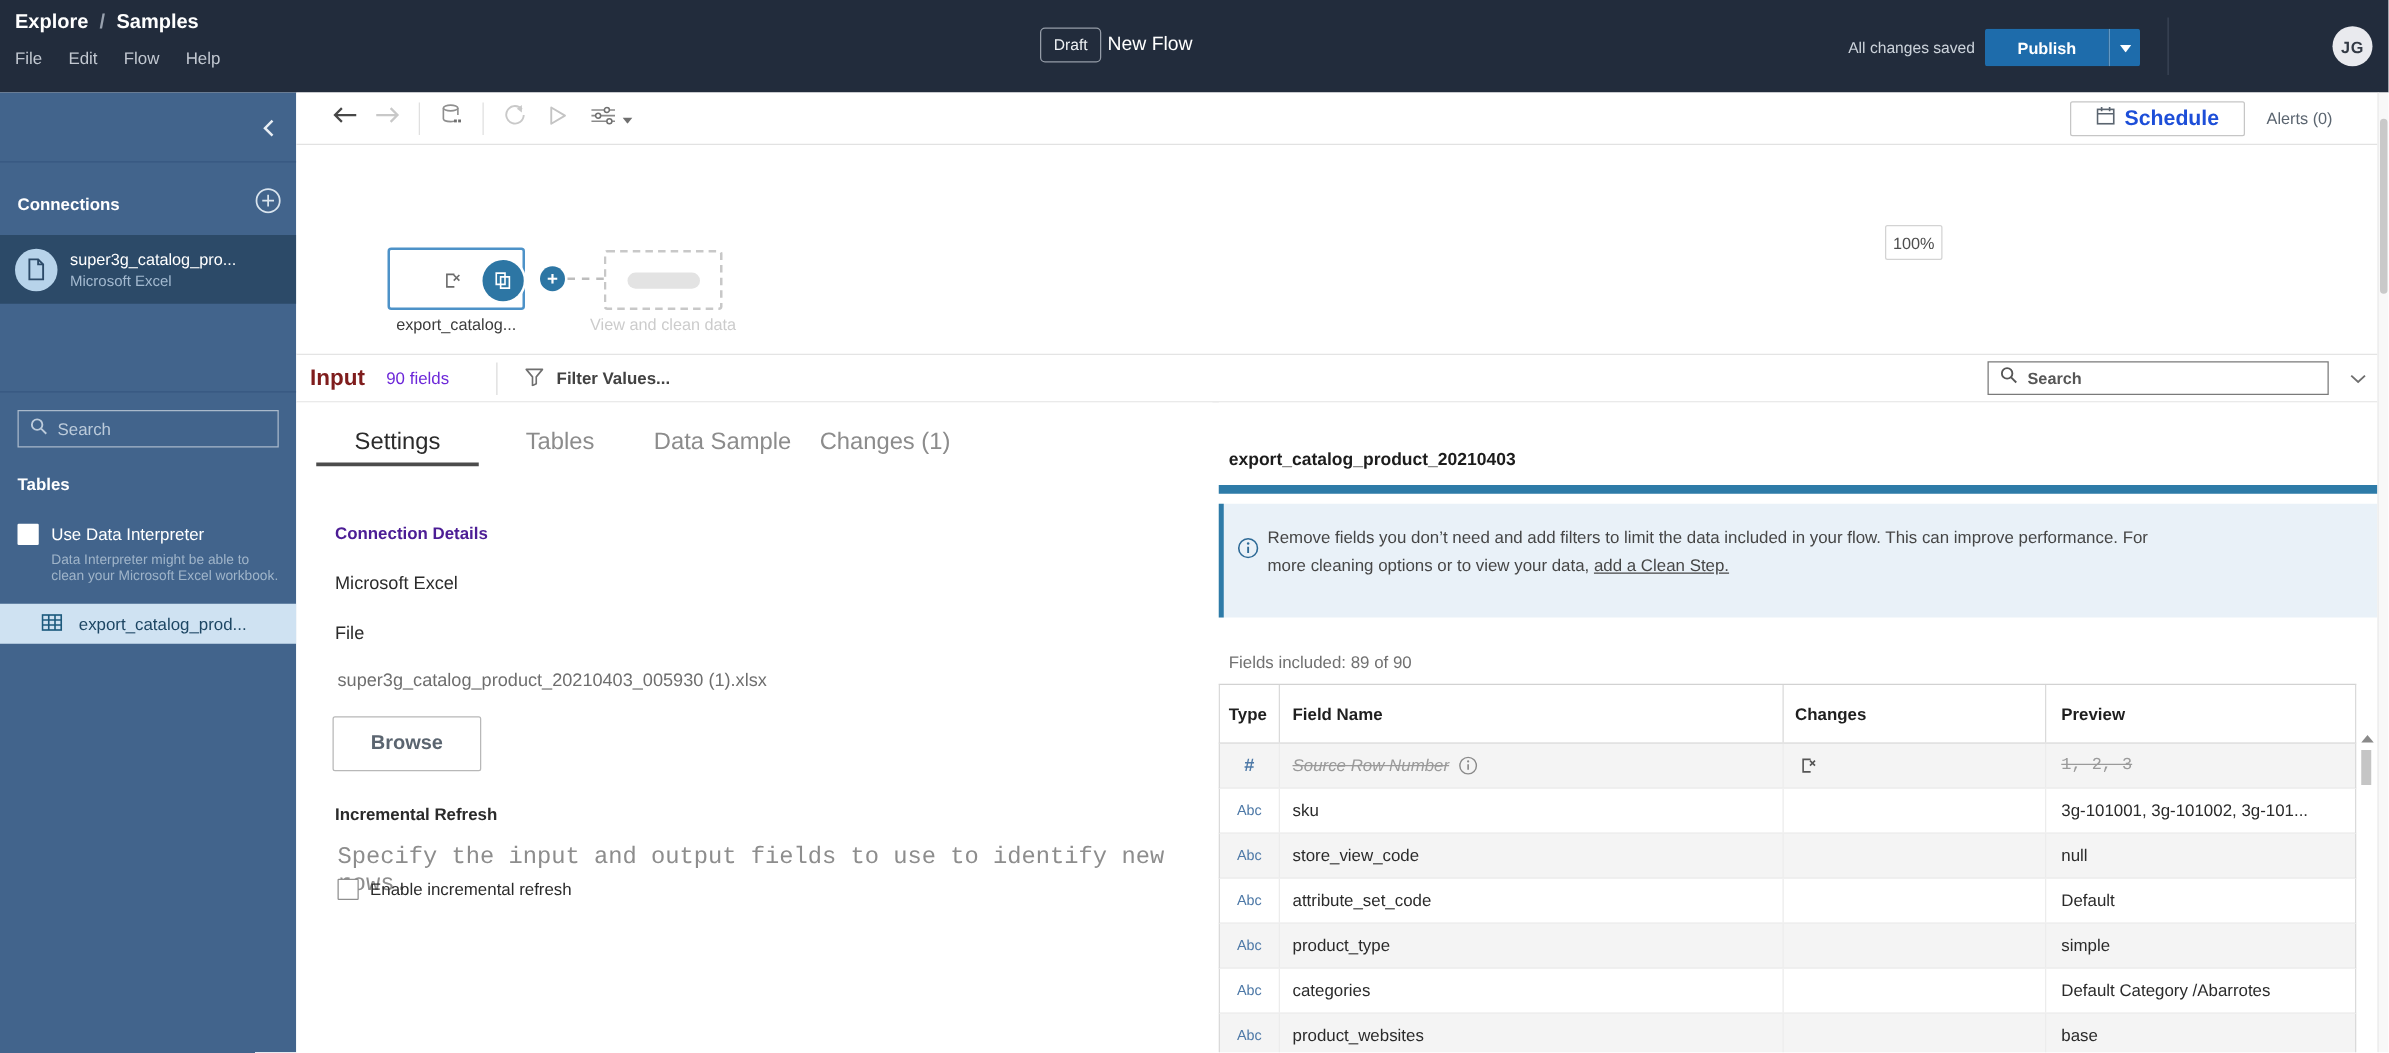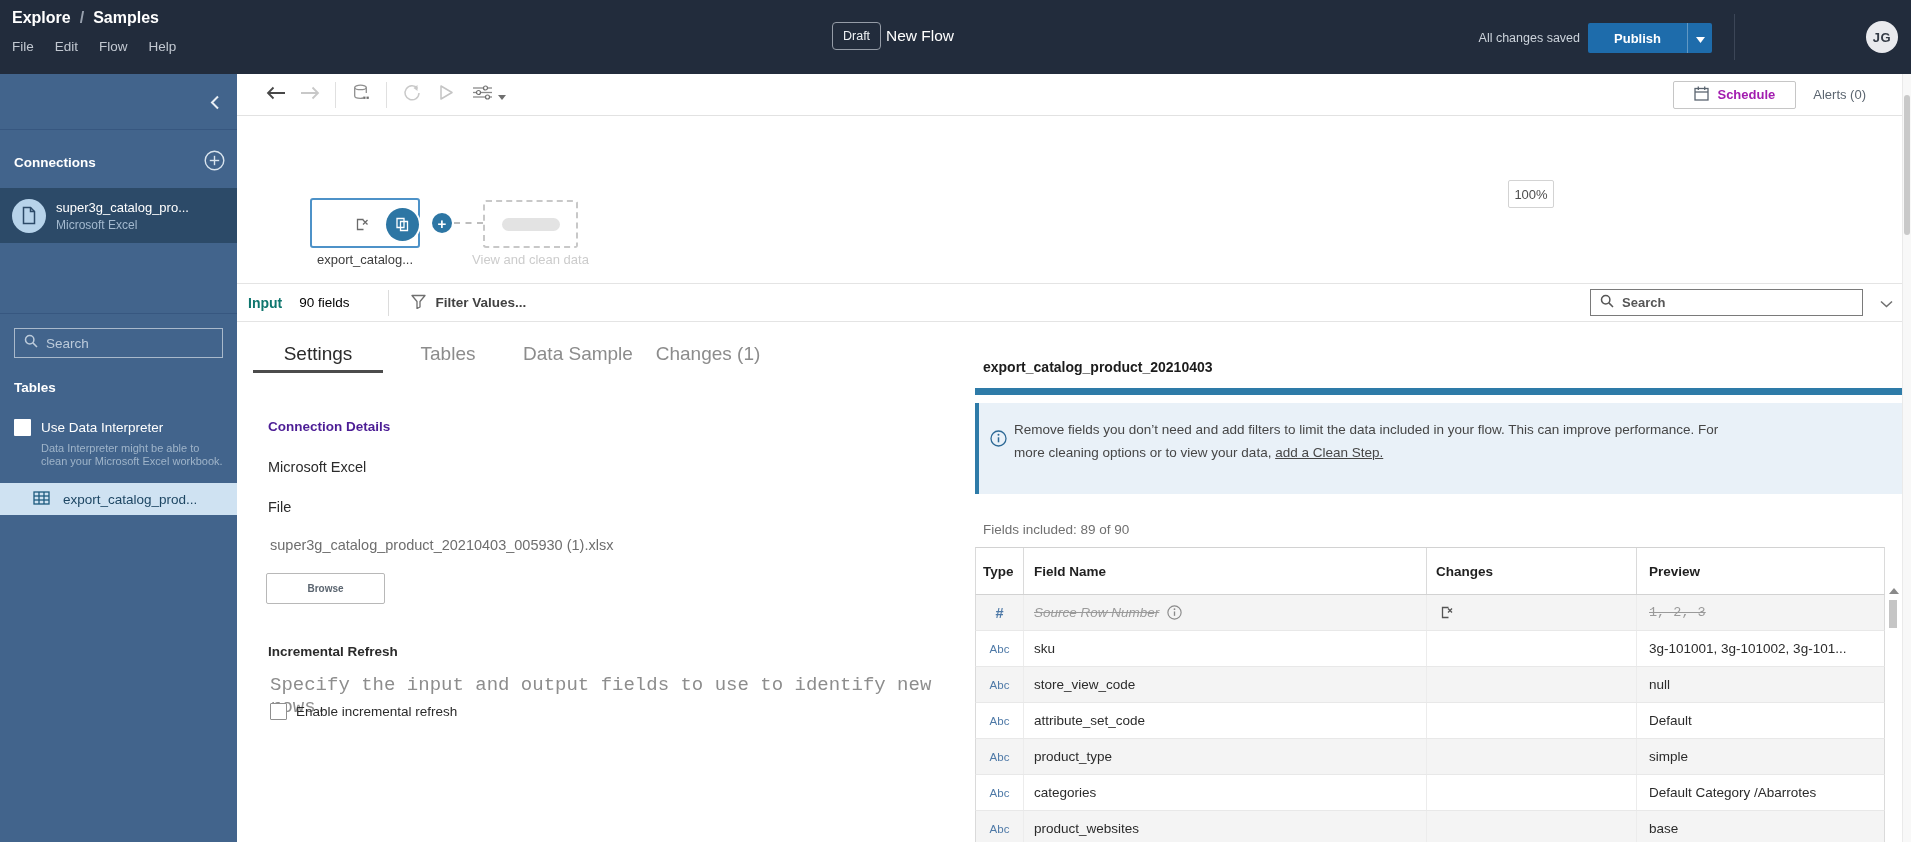--- a/index.html
+++ b/index.html
@@ -51,21 +51,21 @@
   .sb-table-item span { color:#1d4663; font-size:13.5px; }
 
   
   .toolbar { position:absolute; left:237px; top:74px; width:1665px; height:42px; background:#fff;
     border-bottom:1px solid #e2e2e2; display:flex; align-items:center; padding-left:22px; }
   .tb-btn { width:34px; height:42px; display:flex; align-items:center; justify-content:center; cursor:pointer; }
   .tb-div { width:1px; height:26px; background:#e0e0e0; margin:0 8px; }
   .tb-right { margin-left:auto; display:flex; align-items:center; }
   .schedule-btn { height:28px; border:1px solid #c6c6c6; border-radius:2px; background:#fff; padding:0 20px;
     display:flex; align-items:center; gap:8px; cursor:pointer; margin-right:17px; }
-  .schedule-btn span { font-size:13px; font-weight:bold; color:#a21caf; }
+  .schedule-btn span { font-size:17px; font-weight:bold; color:#1d4ed8; }
   .alerts { font-size:13px; color:#5b6570; margin-right:36px; cursor:pointer; }
 
   
   .canvas { position:absolute; left:237px; top:116px; width:1665px; height:167px; background:#fff; }
   .flow-node { position:absolute; left:73px; top:82px; width:110px; height:50px; background:#fff;
     border:2px solid #4d92c8; border-radius:3px; cursor:pointer; }
   .node-filex { position:absolute; left:42px; top:17px; }
   .node-circle { position:absolute; left:74px; top:8px; width:33px; height:33px; border-radius:50%;
     background:#2d76a4; box-shadow:0 0 0 2px #fff; display:flex; align-items:center; justify-content:center; }
   .plus-btn { position:absolute; left:195px; top:97px; width:20px; height:20px; border-radius:50%;
@@ -77,43 +77,43 @@
   .ph-pill { width:58px; height:13px; background:#e3e3e3; border-radius:7px; }
   .node-label { position:absolute; left:58px; top:136px; width:140px; text-align:center; font-size:13px; color:#3c3c3c; }
   .ph-label { position:absolute; left:231px; top:136px; width:125px; text-align:center; font-size:13px; color:#cccccc; }
   .zoom-badge { position:absolute; left:1271px; top:64px; width:46px; height:28px; background:#fff;
     border:1px solid #d3d3d3; border-radius:2px; display:flex; align-items:center; justify-content:center;
     font-size:13px; color:#4e4e4e; cursor:pointer; }
 
   
   .input-header { position:absolute; left:237px; top:283px; width:1665px; height:39px; background:#fff;
     border-top:1px solid #e4e4e4; border-bottom:1px solid #e4e4e4; display:flex; align-items:center; }
-  .ih-title { margin-left:11px; font-size:14px; font-weight:bold; color:#0f766e; }
-  .ih-count { margin-left:17px; font-size:13.5px; color:#000000; }
+  .ih-title { margin-left:11px; font-size:18px; font-weight:bold; color:#7f1d1d; }
+  .ih-count { margin-left:17px; font-size:13.5px; color:#6d28d9; }
   .ih-div { margin-left:38px; width:1px; height:26px; background:#dcdcdc; }
   .ih-filter { margin-left:22px; display:flex; align-items:center; gap:10px; cursor:pointer; }
   .ih-filter span { font-size:13.5px; font-weight:bold; color:#424242; }
   .ih-search { margin-left:auto; width:273px; height:27px; border:1px solid #7a7a7a; display:flex; align-items:center; gap:8px; padding:0 9px; }
   .ih-search input { border:none; outline:none; background:transparent; font-size:13px; font-weight:bold; color:#4f4f4f; width:210px; font-family:inherit; }
   .ih-search input::placeholder { color:#565656; }
   .ih-chevron { margin-left:17px; margin-right:9px; cursor:pointer; display:flex; }
 
   
   .settings-pane { position:absolute; left:237px; top:322px; width:733px; height:520px; background:#fff; }
   .tabs { position:absolute; left:16px; top:13px; display:flex; }
   .tab { position:relative; width:130px; height:38px; display:flex; align-items:center; justify-content:center;
     font-size:19px; color:#8c8c8c; cursor:pointer; }
   .tab.active { color:#2b2b2b; }
   .tab.active::after { content:""; position:absolute; left:0; right:0; bottom:0; height:3px; background:#4c4c4c; }
   .cd-title { position:absolute; left:31px; top:97px; font-size:13.5px; font-weight:bold; color:#4c1d95; }
   .cd-type { position:absolute; left:31px; top:137px; font-size:14.5px; color:#2b2b2b; }
   .cd-file-label { position:absolute; left:31px; top:177px; font-size:14.5px; color:#2b2b2b; }
   .cd-filename { position:absolute; left:33px; top:215px; font-size:14.5px; color:#6e6e6e; }
-  .browse-btn { position:absolute; left:29px; top:251px; width:119px; height:31px; background:#fff;
-    border:1px solid #b8b8b8; border-radius:2px; font-size:10px; font-weight:bold; color:#5b6570;
+  .browse-btn { position:absolute; left:29px; top:251px; width:119px; height:44px; background:#fff;
+    border:1px solid #b8b8b8; border-radius:2px; font-size:16px; font-weight:bold; color:#5b6570;
     display:flex; align-items:center; justify-content:center; cursor:pointer; font-family:inherit; }
   .ir-title { position:absolute; left:31px; top:322px; font-size:13.5px; font-weight:bold; color:#2b2b2b; }
   .ir-desc { position:absolute; left:33px; top:352px; font-size:19px; color:#8d8d8d;font-family:Liberation Mono, monospace; }
   .ir-check { position:absolute; left:33px; top:381px; display:flex; align-items:center; gap:9px; cursor:pointer; }
   .checkbox-gray { width:17px; height:17px; background:#fff; border:1px solid #8f8f8f; border-radius:1px; flex:none; }
   .ir-check span { font-size:13.5px; color:#2b2b2b; }
 
   
   .fields-panel { position:absolute; left:975px; top:322px; width:927px; height:520px; background:#fff; }
   .fp-title { position:absolute; left:8px; top:37px; font-size:14px; font-weight:bold; color:#1c1c1c; }

